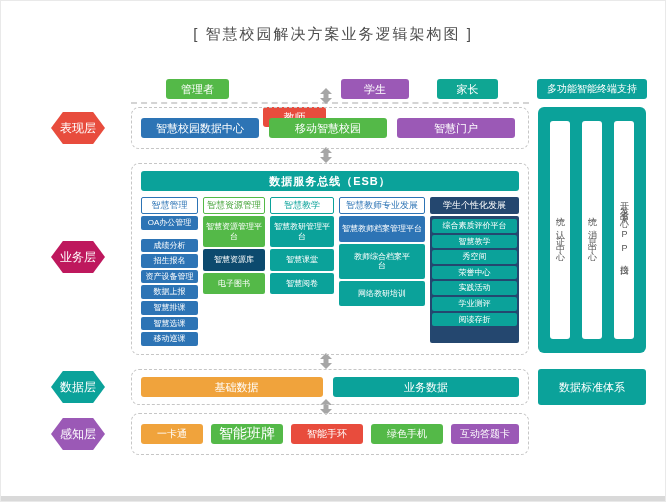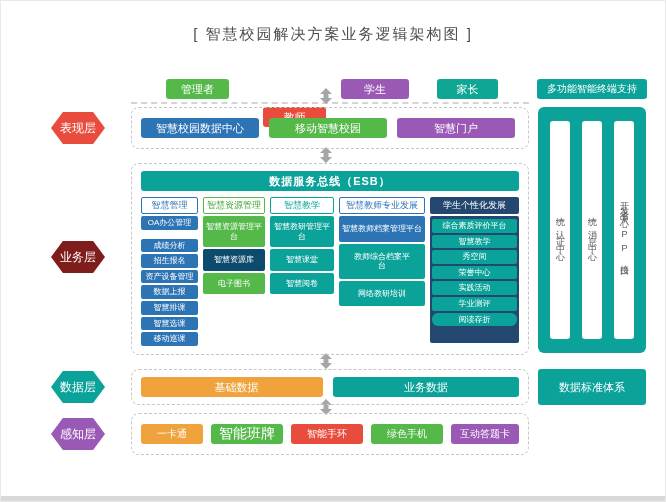--- a/index.html
+++ b/index.html
@@ -62,21 +62,21 @@
   <div class="box role" style="left: 165px; width: 63px; background: rgb(84, 185, 72);">管理者</div>
   <div class="box role" style="left: 262px; width: 63px; background: rgb(232, 76, 61); margin-top: 28px;">教师</div>
   <div class="box role" style="left: 340px; width: 68px; background: rgb(155, 89, 182);">学生</div>
   <div class="box role" style="left: 436px; width: 61px; background: rgb(15, 166, 147);">家长</div>
 
   <div class="box terminal" style="background: rgb(11, 162, 154);">多功能智能终端支持</div>
 
   <div class="hline"></div>
 
   <div class="hex" style="top: 111px; background: rgb(232, 76, 61);">表现层</div>
-  <div class="hex" style="top: 240px; background: #7f1d1d;">业务层</div>
+  <div class="hex" style="top: 240px; background: #be185d;">业务层</div>
   <div class="hex" style="top: 370px; background: rgb(11, 162, 154); text-align: right;">数据层</div>
   <div class="hex" style="top: 417px; background: rgb(155, 89, 182);">感知层</div>
 
   <div class="arrow" style="top:87px"><svg width="14" height="16" viewBox="0 0 14 16">
         <path d="M7 0 L13 6 H9.5 V10 H13 L7 16 L1 10 H4.5 V6 H1 Z" fill="#a6a6a6"></path>
       </svg></div>
   <div class="arrow" style="top:146px"><svg width="14" height="16" viewBox="0 0 14 16">
         <path d="M7 0 L13 6 H9.5 V10 H13 L7 16 L1 10 H4.5 V6 H1 Z" fill="#a6a6a6"></path>
       </svg></div>
   <div class="arrow" style="top:352px"><svg width="14" height="16" viewBox="0 0 14 16">
@@ -129,21 +129,21 @@
 
   <div class="col" style="left:429px;width:89px">
     <div class="chdr hfill" style="background: rgb(36, 71, 111);">学生个性化发展</div>
     <div class="col5-body" style="background: rgb(36, 71, 111);">
       <div class="chip" style="background: rgb(11, 162, 154);">综合素质评价平台</div>
       <div class="chip" style="background: rgb(11, 162, 154);">智慧教学</div>
       <div class="chip" style="background: rgb(11, 162, 154);">秀空间</div>
       <div class="chip" style="background: rgb(11, 162, 154);">荣誉中心</div>
       <div class="chip" style="background: rgb(11, 162, 154);">实践活动</div>
       <div class="chip" style="background: rgb(11, 162, 154);">学业测评</div>
-      <div class="chip" style="background: rgb(11, 162, 154); border-radius: 6px;">阅读存折</div>
+      <div class="chip" style="background: rgb(11, 162, 154);">阅读存折</div>
     </div>
   </div>
 
   <div class="rpanel" style="background: rgb(11, 162, 154);">
     <div class="vstrip" style="left:12px">统一认证中心</div>
     <div class="vstrip" style="left:44px">统一消息中心</div>
     <div class="vstrip" style="left:76px;letter-spacing:4px">开发者中心APP接口</div>
   </div>
 
   <div class="dashed" style="left:130px;top:368px;width:398px;height:36px"></div>

